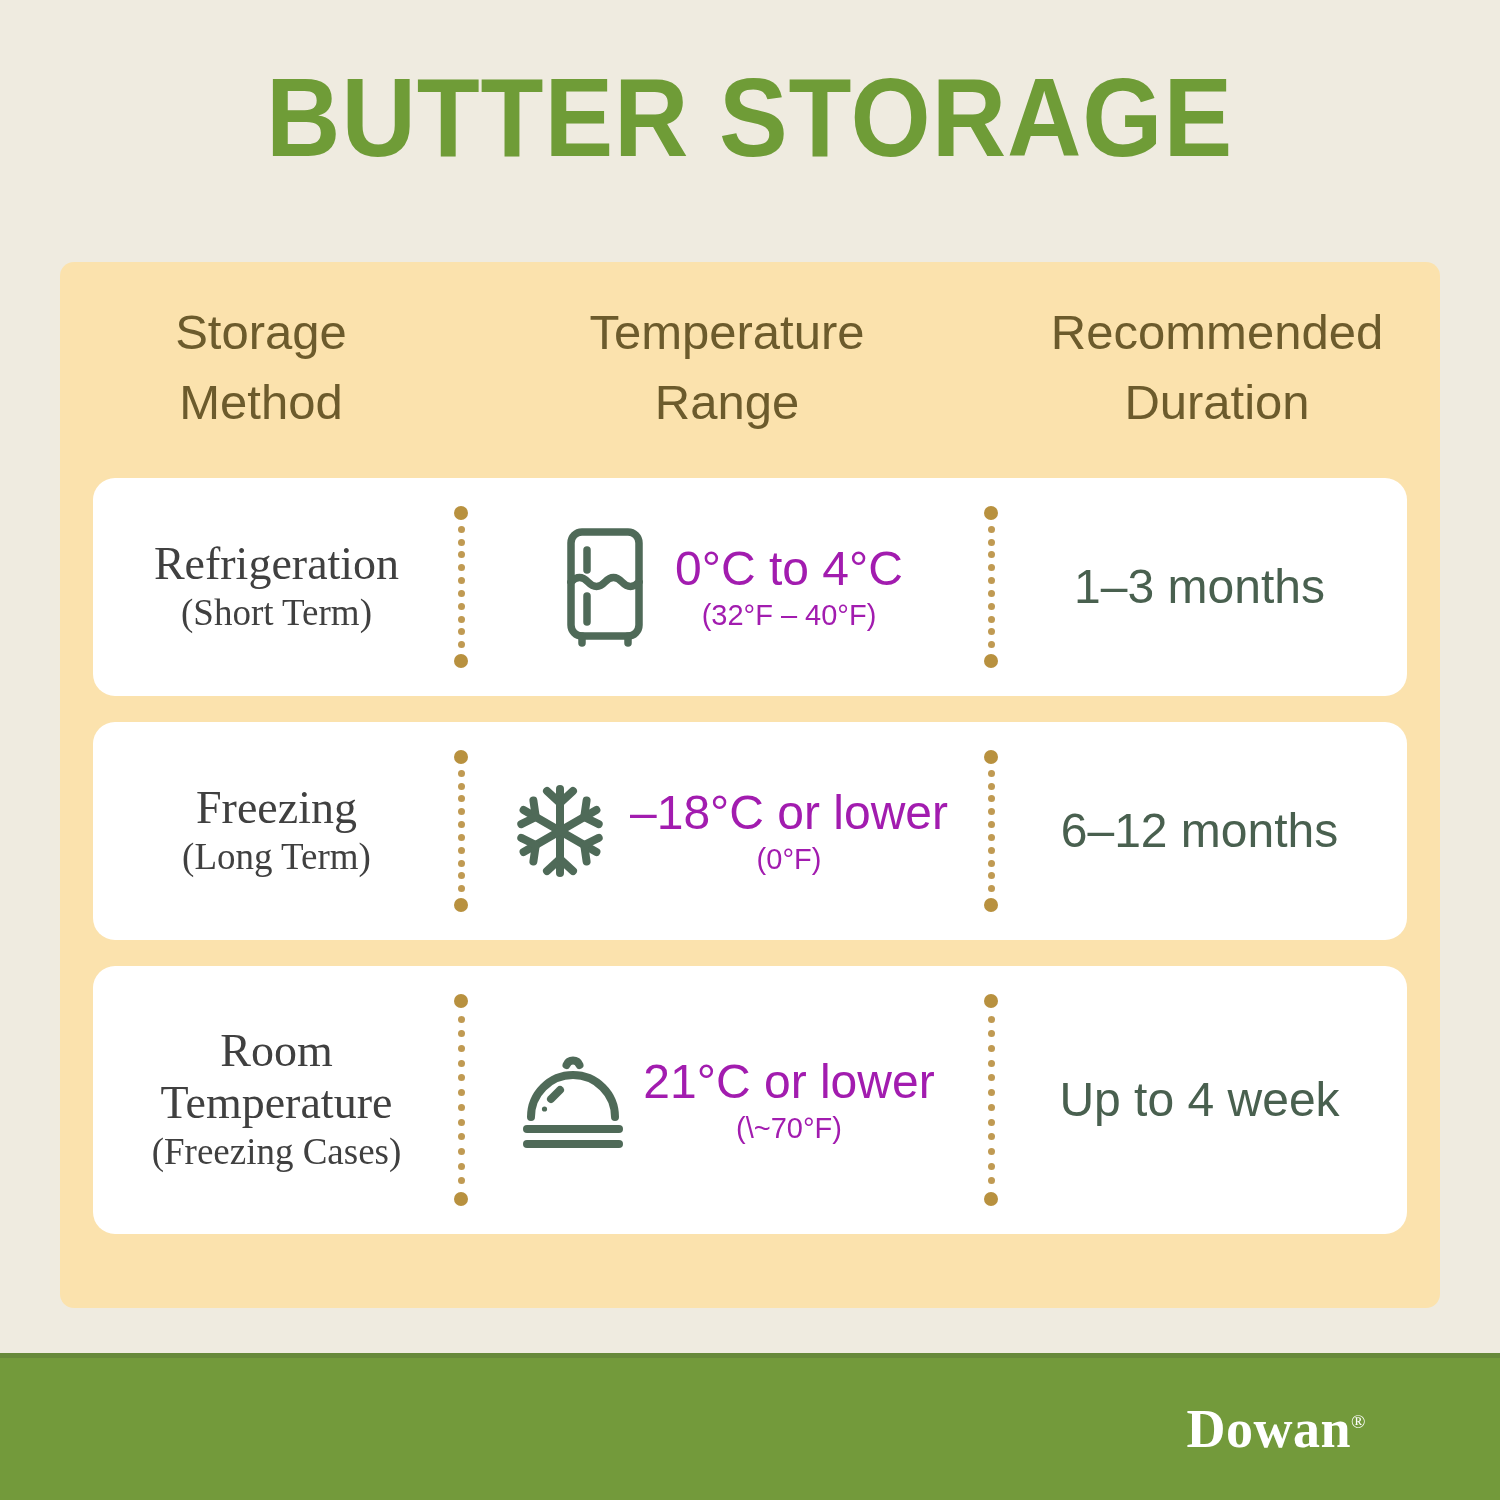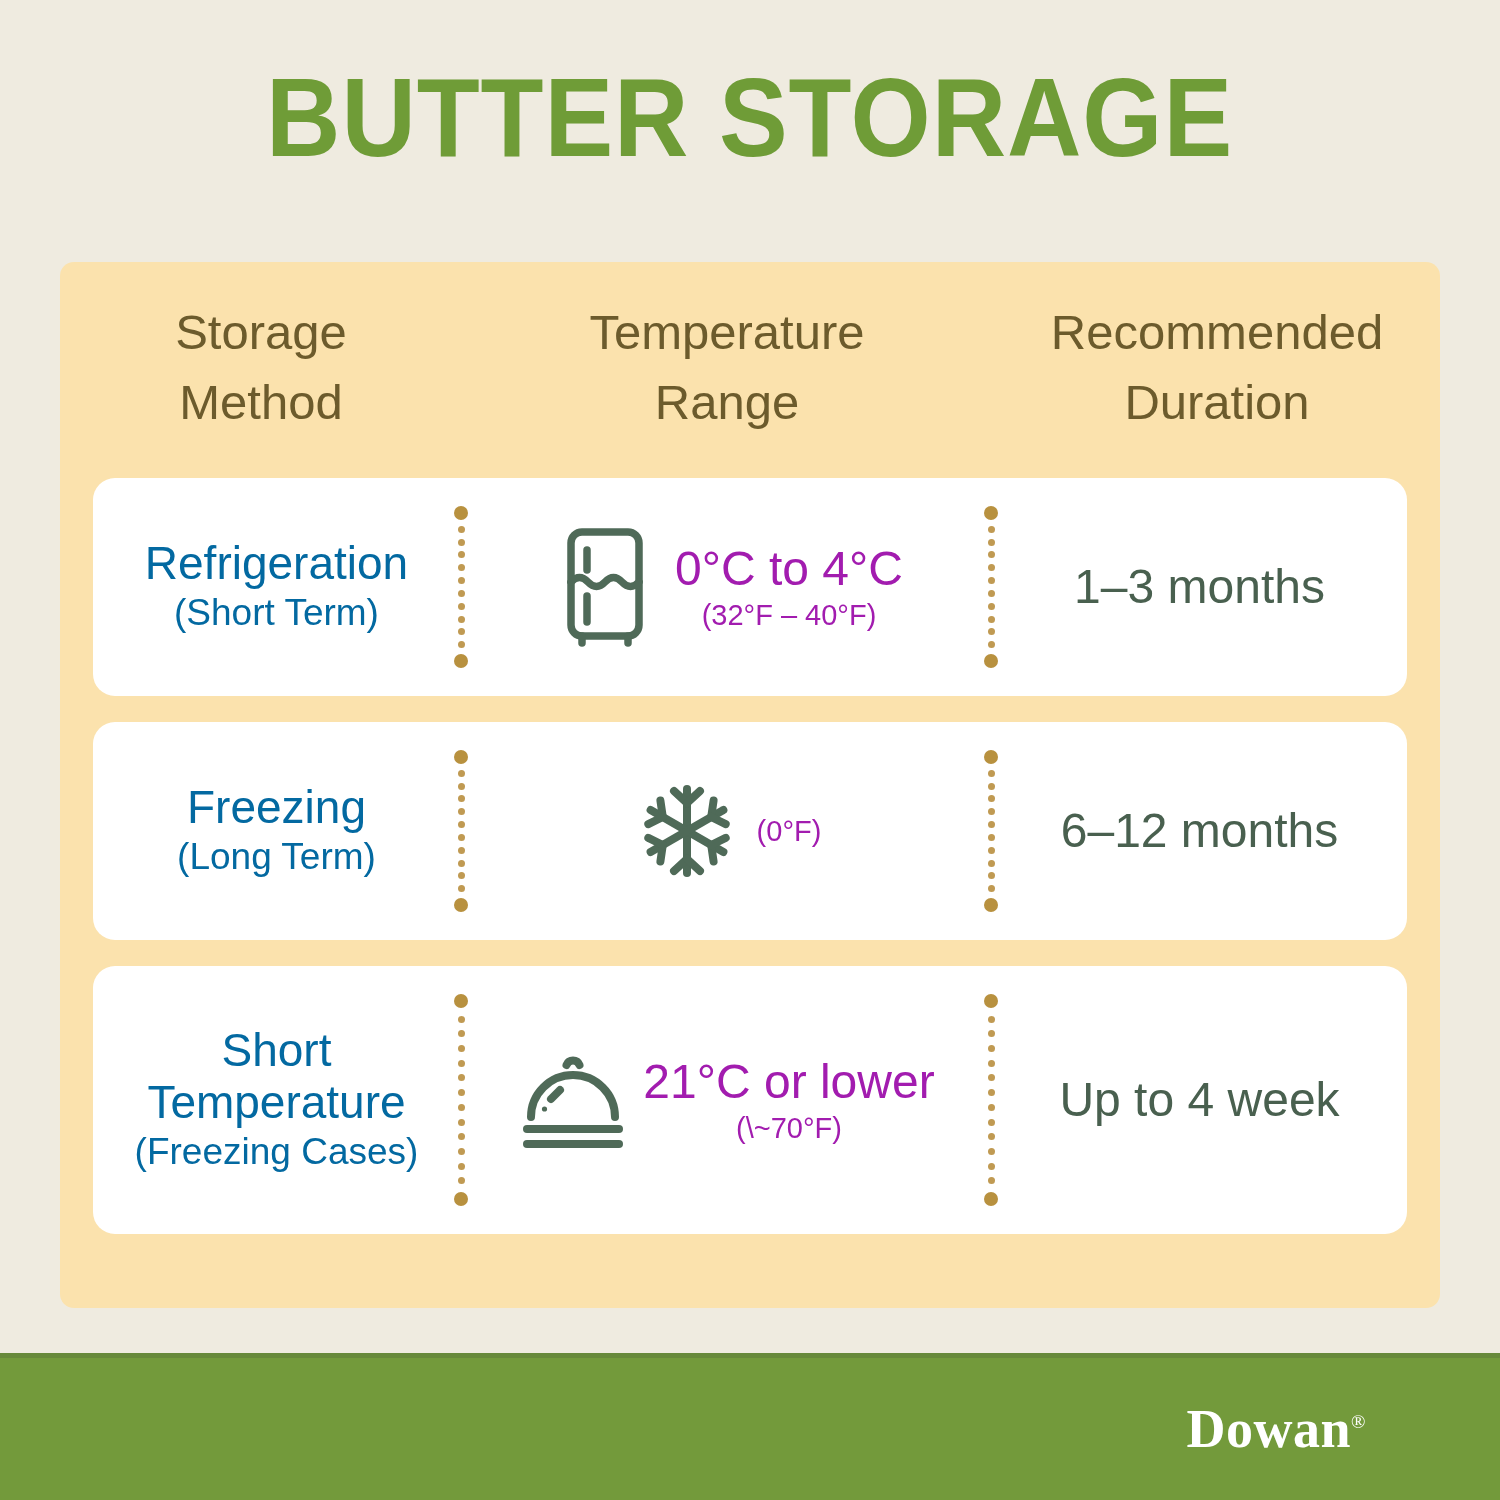--- a/index.html
+++ b/index.html
@@ -87,23 +87,24 @@
     margin-bottom: 26px;
     display: flex;
     align-items: center;
     box-sizing: border-box;
   }
   .card.tall { height: 268px; }
 
   .col-method {
     width: 367px;
     text-align: center;
-    color: #0369a1;
+    color: #404040;
     padding: 0 12px;
     box-sizing: border-box;
+    font-family: Liberation Serif, serif;
   }
   .method-main {
     font-size: 46px;
     line-height: 1.13;
     display: block;
   }
   .method-sub {
     font-size: 37px;
     line-height: 1.22;
     display: block;
@@ -352,20 +353,21 @@
 
               <path d="M27.8 38 L25.4 21.5"></path>
                 <path d="M27.8 38 L13.3 45.2"></path>
 
               <path d="M76.2 66 L78.6 82.5"></path>
                 <path d="M76.2 66 L90.7 58.8"></path>
             </g>
           </svg>
         </div>
         <div class="temp-text">
+          <span class="temp-main">–18°C or lower</span>
           <span class="temp-sub">(0°F)</span>
         </div>
       </div>
 
       <div class="divider">
         <span class="dot big"></span>
         <span class="dot"></span>
         <span class="dot"></span>
         <span class="dot"></span>
         <span class="dot"></span>
@@ -376,21 +378,21 @@
         <span class="dot"></span>
         <span class="dot"></span>
         <span class="dot big"></span>
       </div>
 
       <div class="col-duration">6–12 months</div>
     </div>
 
     <div class="card tall">
       <div class="col-method">
-        <span class="method-main">Short</span>
+        <span class="method-main">Room</span>
         <span class="method-main">Temperature</span>
         <span class="method-sub">(Freezing Cases)</span>
       </div>
 
       <div class="divider">
         <span class="dot big"></span>
         <span class="dot"></span>
         <span class="dot"></span>
         <span class="dot"></span>
         <span class="dot"></span>

